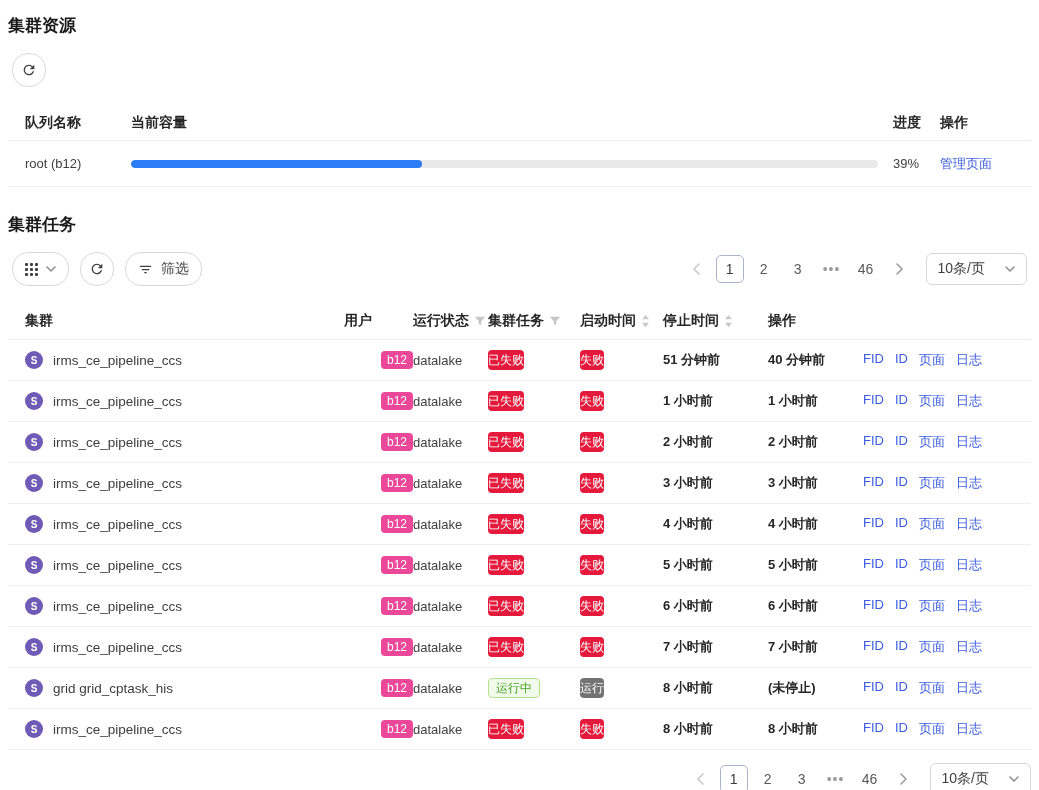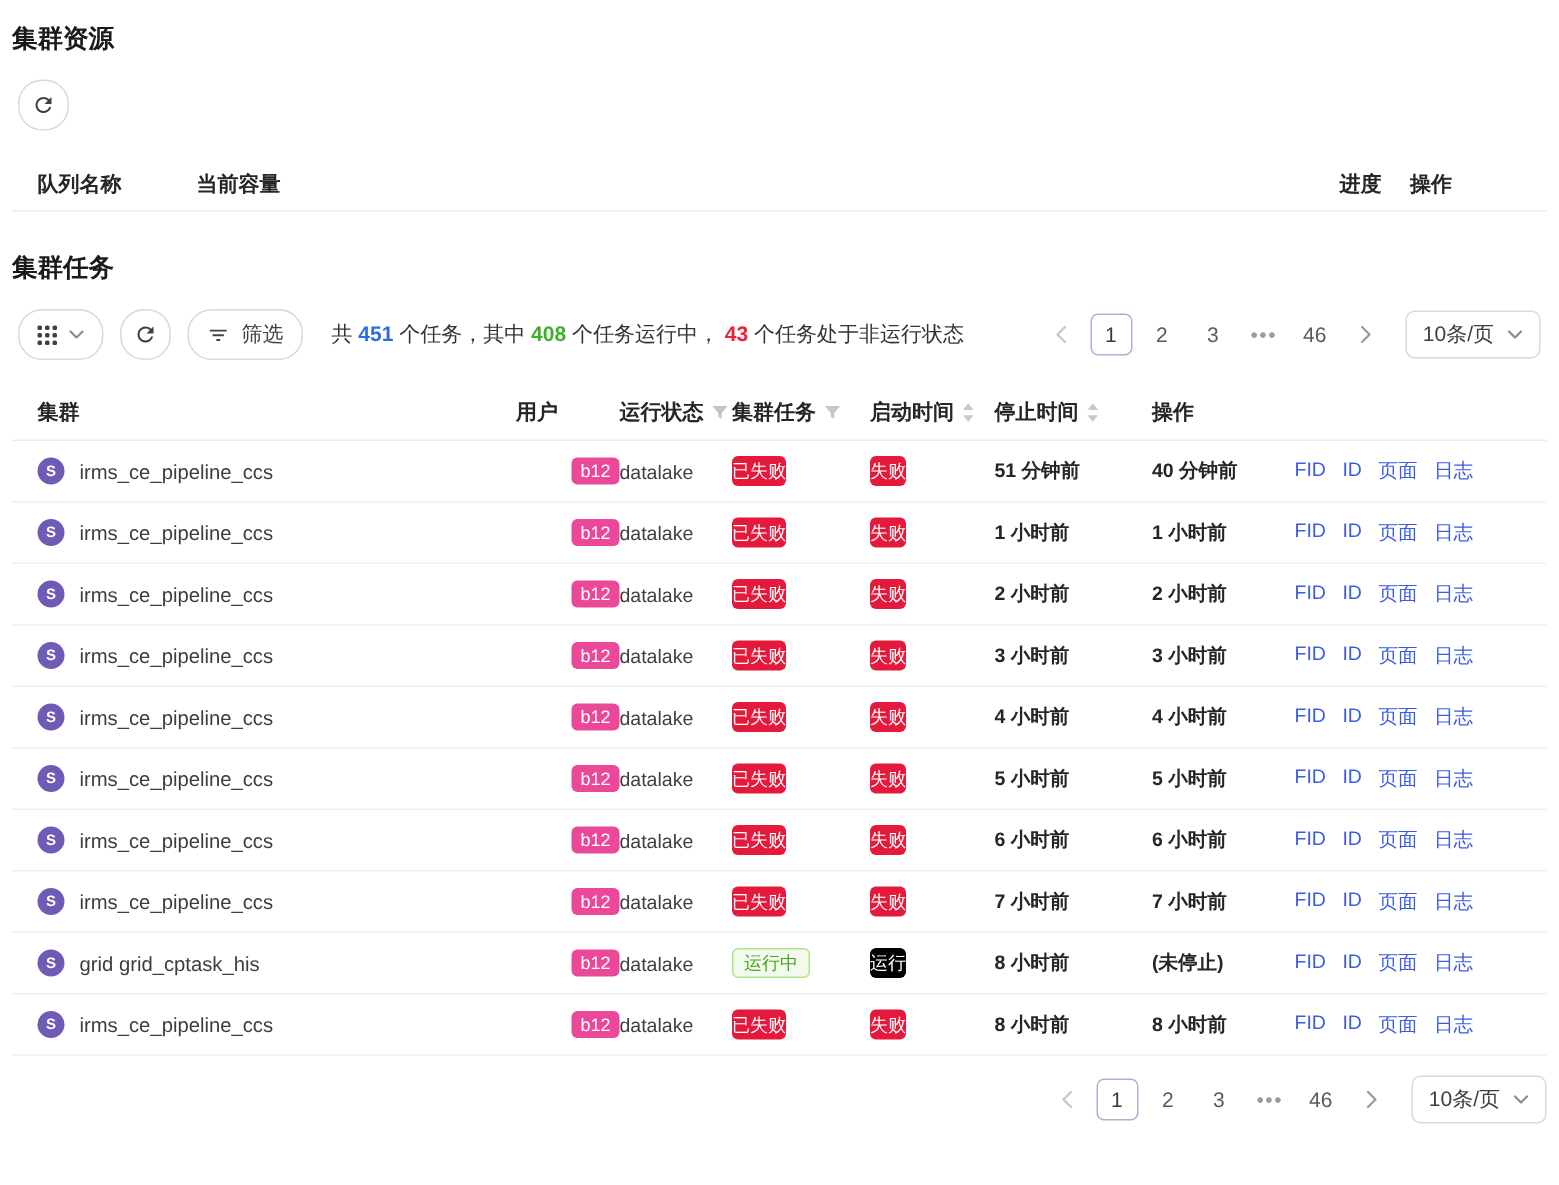--- a/index.html
+++ b/index.html
@@ -55,21 +55,21 @@
   .pagination { display: flex; align-items: center; gap: 6px; margin-left: auto; }
   .pg-btn, .pg-item {
     min-width: 28px; height: 28px;
     display: inline-flex; align-items: center; justify-content: center;
     border-radius: 5px; font-size: 14px; color: #595959; cursor: pointer;
     background: #fff; border: 1px solid transparent;
   }
   .pg-item.active { border-color: #aab4cf; color: #3a3a3a; }
   .pg-item.ellipsis { color: #9b9b9b; letter-spacing: 1px; }
   .select {
-    display: inline-flex; align-items: center; gap: 9px;
+    display: inline-flex; align-items: center; gap: 20px;
     height: 32px; padding: 0 11px; margin-left: 6px;
     border: 1px solid #d9d9d9; border-radius: 6px;
     font-size: 14px; color: #404040; cursor: pointer; background: #fff;
   }
 
   
   .task-head, .task-row {
     display: grid;
     grid-template-columns: 336px 69px 75px 92px 83px 105px 95px 1fr;
     align-items: center;
@@ -84,21 +84,21 @@
     background: #6f5bb5; color: #fff; font-size: 10px; font-weight: 700;
     display: inline-flex; align-items: center; justify-content: center; flex: none;
   }
   .badge {
     display: inline-block; padding: 4px 0; border-radius: 4px;
     font-size: 12px; line-height: 1; color: #fff; white-space: nowrap;
   }
   .badge-cluster { background: #ec4899; padding: 3px 6px; margin-left: 37px; }
   .run-failed, .final-failed { background: #e4193b; }
   .run-running { background: #f2faeb; color: #46a426; border: 1px solid #b5e08e; padding: 3px 7px; }
-  .final-running { background: #000000; }
+  .final-running { background: #737373; }
   .time-cell { font-weight: 700; color: #262626; font-size: 13px; }
   .actions { display: flex; gap: 11px; font-size: 13px; }
 
   .bottom-pager { display: flex; justify-content: flex-end; margin-top: 13px; }
   .bottom-pager .pagination { margin-left: 0; }
 </style>
 </head>
 <body>
 
 <div class="page">
@@ -112,20 +112,30 @@
       </svg>
     </button>
   </div>
 
   <div>
     <div class="res-head">
       <div>队列名称</div>
       <div>当前容量</div>
       <div>进度</div>
       <div>操作</div>
+    </div>
+    <div class="res-row">
+      <div>root (b12)</div>
+      <div class="cap-cell">
+        <div class="track">
+          <div class="fill" style="width: 39%;"></div>
+        </div>
+      </div>
+      <div>39%</div>
+      <div><a class="link">管理页面</a></div>
     </div>
   </div>
 
   <div class="section-title second">集群任务</div>
 
   <div class="toolbar">
     <button class="btn">
       <span class="grid-icon">
           <i></i>
           <i></i>
@@ -146,21 +156,20 @@
         <path fill="#404040" d="M17.65 6.35A7.96 7.96 0 0 0 12 4a8 8 0 1 0 7.73 10h-2.08A6 6 0 1 1 12 6c1.66 0 3.14.69 4.22 1.78L13 11h7V4l-2.35 2.35z"></path>
       </svg>
     </button>
     <button class="btn">
       <svg width="15" height="15" viewBox="0 0 24 24">
         <path fill="#404040" d="M10 18h4v-2h-4v2zM3 6v2h18V6H3zm3 7h12v-2H6v2z"></path>
       </svg>
       <span>筛选</span>
     </button>
 
-    <div class="summary"><span>共 </span><span class="num blue">451</span><span> 个任务，其中 </span><span class="num green">408</span><span> 个任务运行中， </span><span class="num red">43</span><span> 个任务处于非运行状态</span></div>
 
     <div class="pagination">
       <span class="pg-btn">
         <svg width="8" height="12" viewBox="0 0 8 12">
             <path d="M7 1L2 6l5 5" stroke="#c6c6c6" stroke-width="1.5" fill="none" stroke-linecap="round" stroke-linejoin="round"></path>
           </svg>
       </span>
       <span class="pg-item active">1</span>
       <span class="pg-item">2</span>
       <span class="pg-item">3</span>

